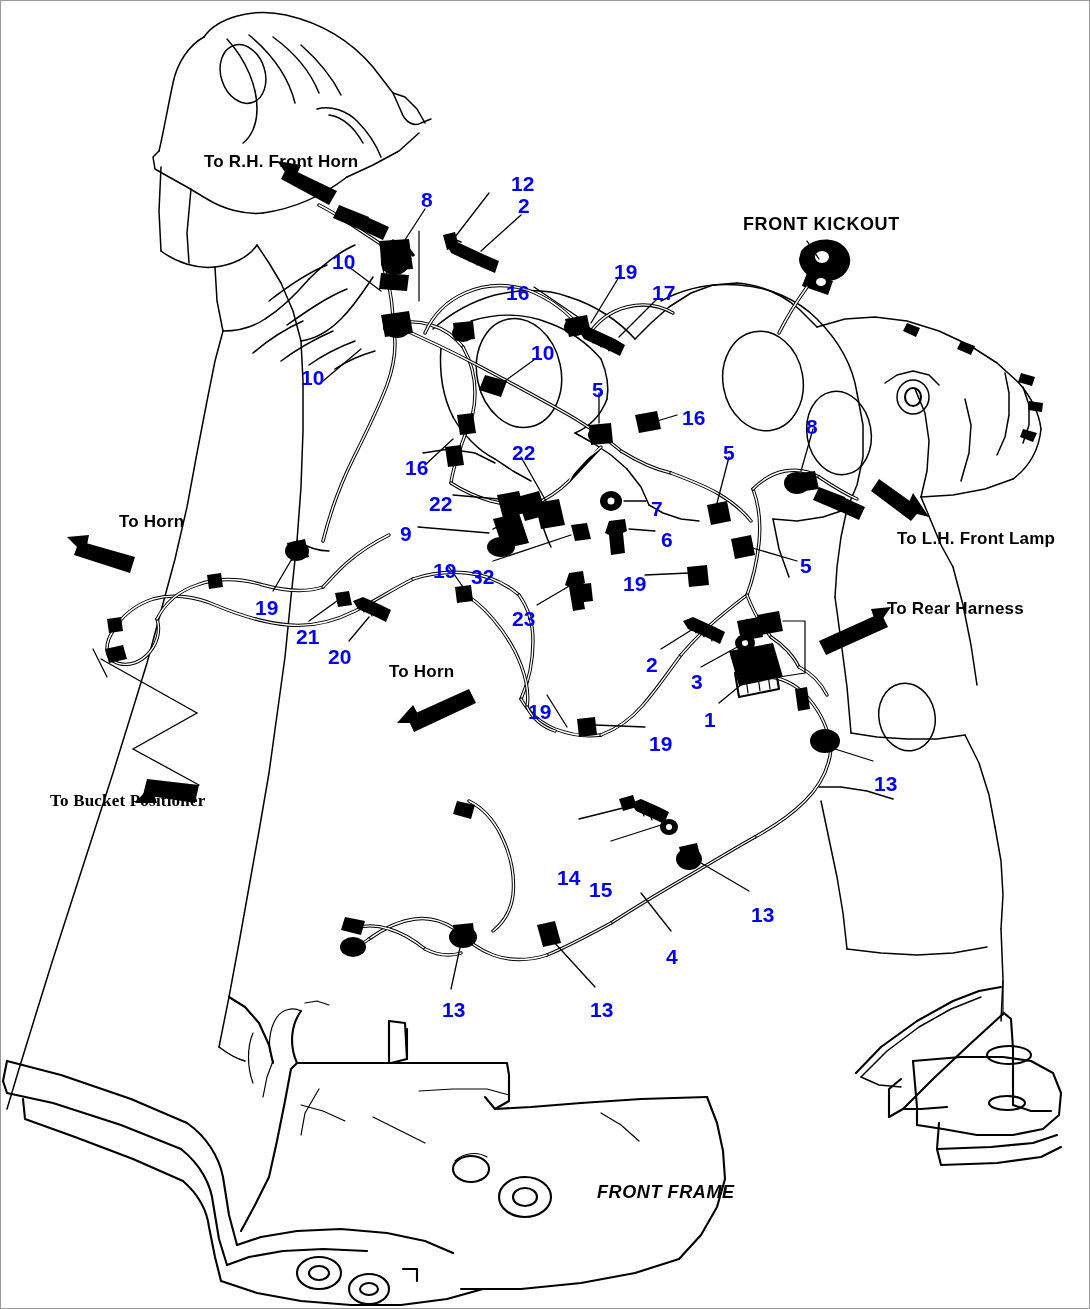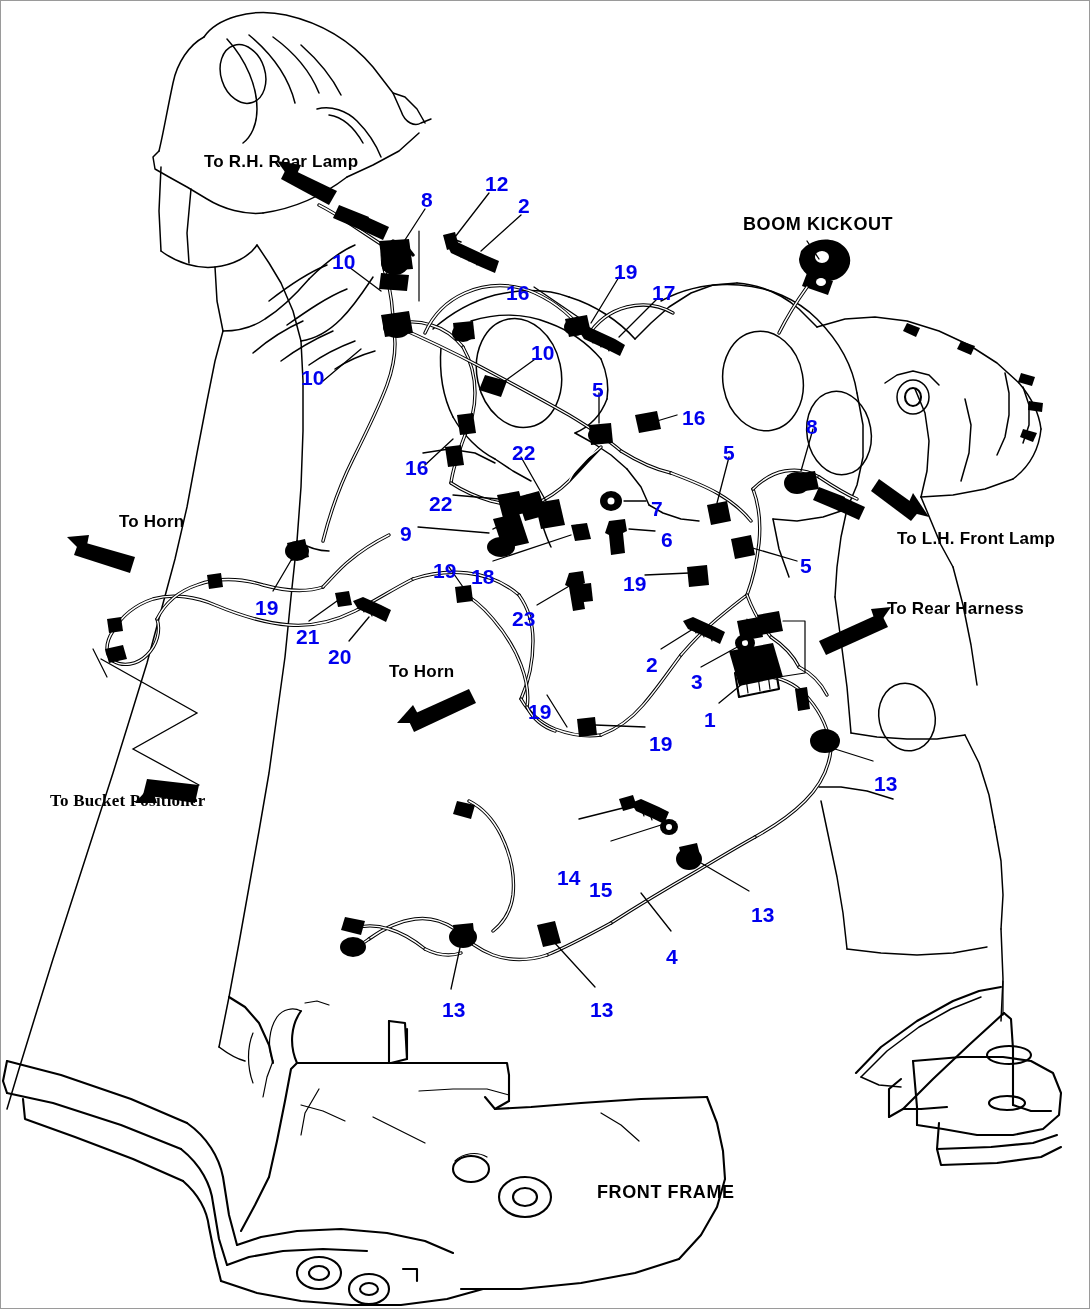--- a/index.html
+++ b/index.html
@@ -558,56 +558,56 @@
     </g>
 
     <g>
       <path class="olf" d="M318,1088 L304,1112 L300,1134"></path>
       <path class="olf" d="M372,1116 L400,1130 L424,1142"></path>
       <path class="olf" d="M600,1112 L620,1124 L638,1140"></path>
     </g>
 
   </svg>
 
-  <div class="txt" style="left:203px; top:152px;">To R.H. Rear Lamp</div>
-
-  <div class="txt big" style="left:742px; top:214px;">BOOM KICKOUT</div>
+  <div class="txt" style="left:203px; top:152px;">To R.H. Front Horn</div>
+
+  <div class="txt big" style="left:742px; top:214px;">FRONT KICKOUT</div>
 
   <div class="txt" style="left:896px; top:529px;text-align:right;">To L.H. Front Lamp</div>
 
   <div class="txt" style="left:118px; top:512px;">To Horn</div>
 
   <div class="txt" style="left:388px; top:662px;">To Horn</div>
 
   <div class="txt" style="left:886px; top:599px;">To Rear Harness</div>
 
   <div class="txt" style="left:49px; top:791px;font-family:Liberation Serif, serif;">To Bucket Positioner</div>
 
-  <div class="txt big" style="left:596px; top:1182px;">FRONT FRAME</div>
+  <div class="txt big" style="left:596px; top:1182px;font-style:italic;">FRONT FRAME</div>
 
   <div class="num" style="left:420px; top:188px;">8</div>
-  <div class="num" style="left:484px; top:172px;text-align:right;">12</div>
+  <div class="num" style="left:510px; top:172px;text-align:right;">12</div>
   <div class="num" style="left:517px; top:194px;">2</div>
   <div class="num" style="left:331px; top:250px;">10</div>
   <div class="num" style="left:300px; top:366px;">10</div>
   <div class="num" style="left:505px; top:281px;">16</div>
   <div class="num" style="left:613px; top:260px;">19</div>
   <div class="num" style="left:651px; top:281px;text-align:right;">17</div>
   <div class="num" style="left:530px; top:341px;">10</div>
   <div class="num" style="left:591px; top:378px;">5</div>
   <div class="num" style="left:681px; top:406px;">16</div>
   <div class="num" style="left:805px; top:415px;">8</div>
   <div class="num" style="left:722px; top:441px;">5</div>
   <div class="num" style="left:404px; top:456px;">16</div>
   <div class="num" style="left:511px; top:441px;">22</div>
   <div class="num" style="left:428px; top:492px;">22</div>
   <div class="num" style="left:399px; top:522px;">9</div>
   <div class="num" style="left:650px; top:497px;">7</div>
   <div class="num" style="left:660px; top:528px;">6</div>
-  <div class="num" style="left:470px; top:565px;">18</div>
+  <div class="num" style="left:470px; top:565px;">32</div>
   <div class="num" style="left:511px; top:607px;">23</div>
   <div class="num" style="left:432px; top:559px;">19</div>
   <div class="num" style="left:622px; top:572px;">19</div>
   <div class="num" style="left:799px; top:554px;">5</div>
   <div class="num" style="left:254px; top:596px;">19</div>
   <div class="num" style="left:295px; top:625px;">21</div>
   <div class="num" style="left:327px; top:645px;">20</div>
   <div class="num" style="left:645px; top:653px;">2</div>
   <div class="num" style="left:690px; top:670px;">3</div>
   <div class="num" style="left:703px; top:708px;">1</div>

